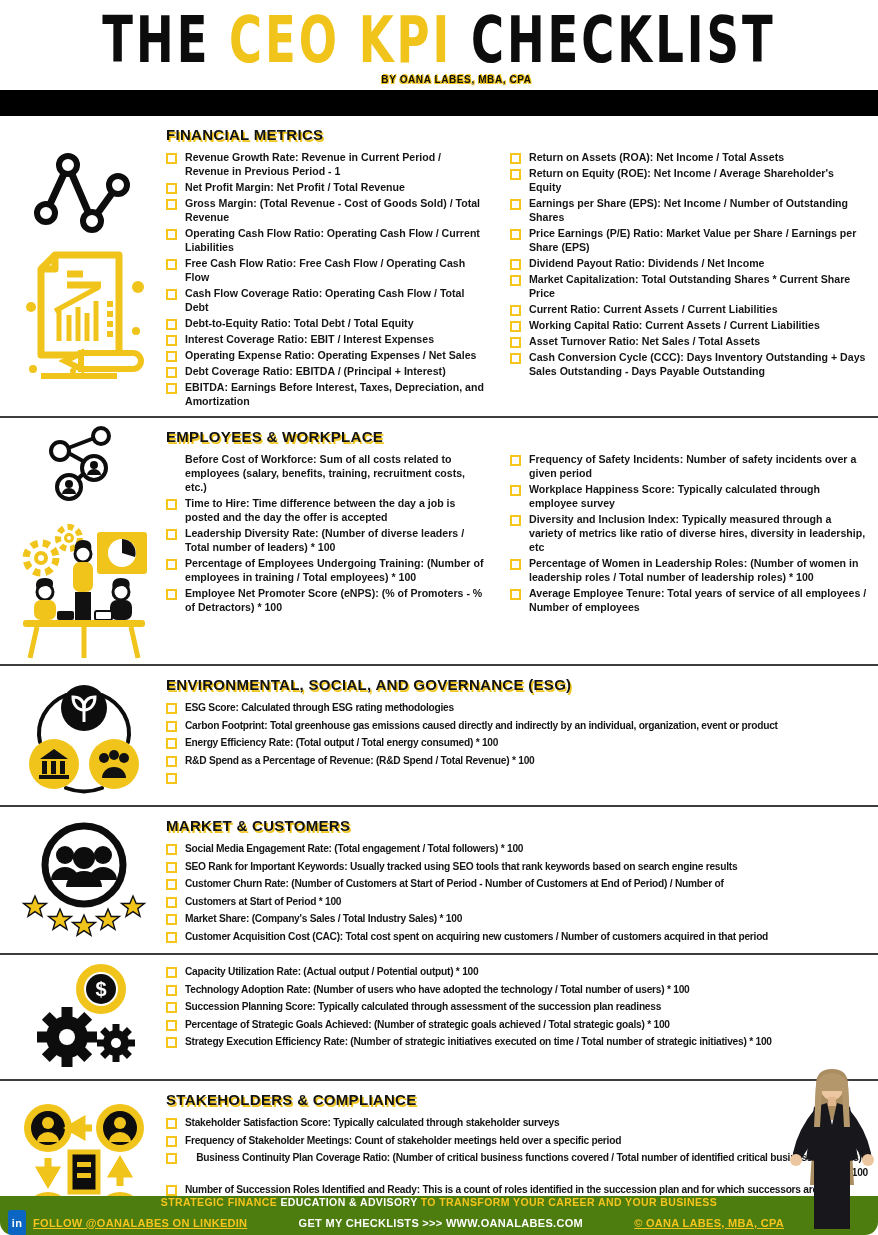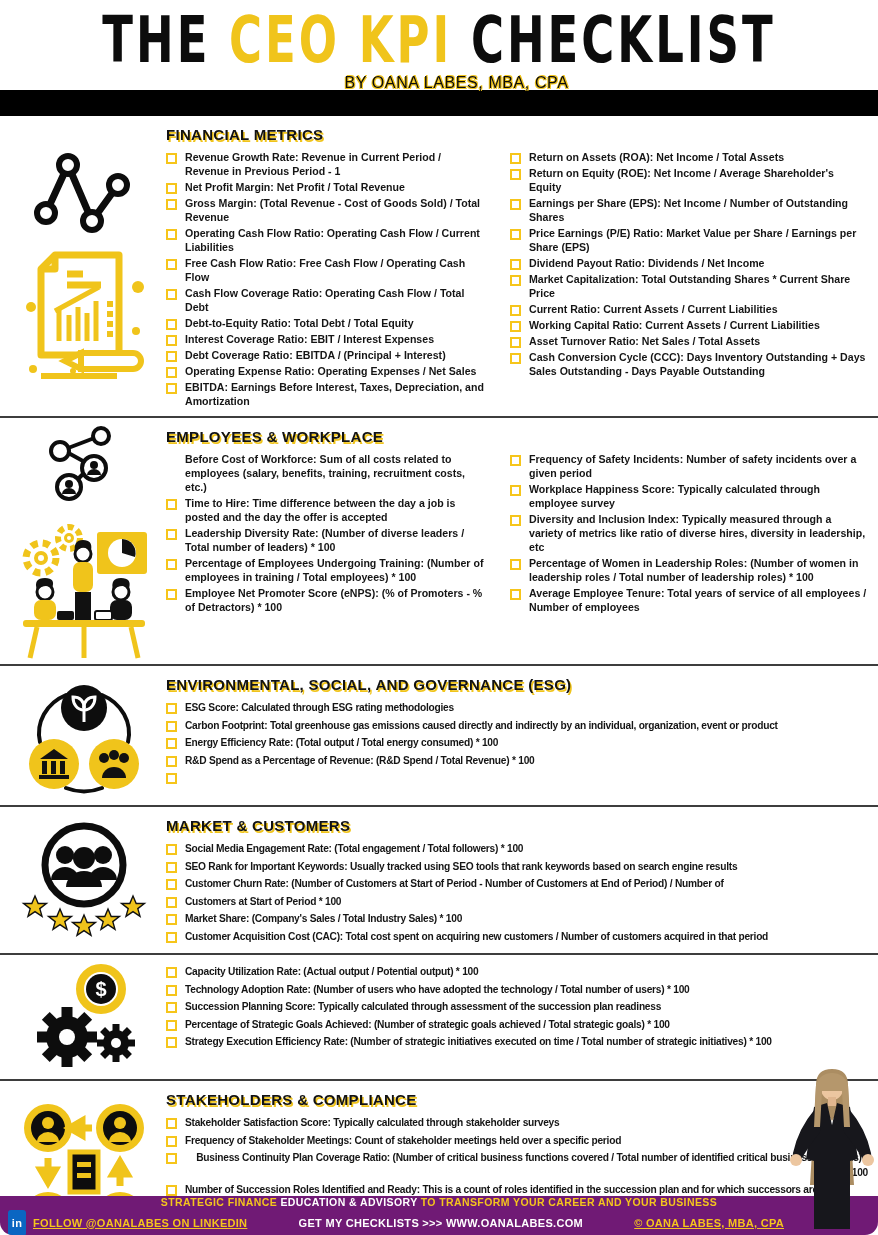--- a/index.html
+++ b/index.html
@@ -7,21 +7,21 @@
   body { width:878px; font-family:"Liberation Sans", sans-serif; }
   .page { position:relative; width:878px; height:1235px; background:#fff; overflow:hidden;border-radius:13px; }
 
   
   .masthead { height:90px; text-align:center; padding-top:4px; }
   .title { display:inline-block; font-weight:bold; font-size:50px; line-height:56px;
            letter-spacing:3px; color:#0c0c0c; white-space:nowrap;
            transform:scaleY(1.28); transform-origin:top center;
            font-family:"DejaVu Sans Condensed","Liberation Sans",sans-serif; }
   .title .hl { color:#F0C41B; }
-  .subtitle { margin-top:14px; font-size:16px; font-weight:normal; letter-spacing:0.6px; color:#0c0c0c;
+  .subtitle { margin-top:14px; font-size:10px; font-weight:bold; letter-spacing:0.6px; color:#0c0c0c;
               text-shadow:1px 1px 0 #F0C41B, -1px 1px 0 #F0C41B, 1px -1px 0 #F0C41B;padding-left:35px; }
   .top-bar { height:26px; background:#000; }
 
   
   .kpi-section { display:flex; border-bottom:2px solid #3d3d3d; padding:6px 8px 4px 10px; }
   .kpi-section.last { border-bottom:none; }
   .icon-col { flex:0 0 148px; display:flex; flex-direction:column; align-items:center; justify-content:center; gap:4px; }
   .icon svg { display:block; }
   .content-col { flex:1; padding:4px 2px 2px 8px; }
   .section-title { font-size:15px; font-weight:bold; color:#121212; letter-spacing:0.3px; margin-bottom:8px;
@@ -30,21 +30,21 @@
   .col { flex:1; }
   .two-col .col1 { flex:0 0 322px; }
   .item { display:flex; gap:8px; margin-bottom:2px; align-items:flex-start; }
   .checkbox { flex:0 0 11px; width:11px; height:11px; border:2px solid #F6C51A; background:#fff; margin-top:2px; }
   .checkbox.spacer { border-color:transparent; background:transparent; }
   .item-text { font-size:10.6px; font-weight:bold; color:#151515; line-height:1.32; }
   .condensed .item-text { font-size:10.2px; letter-spacing:-0.25px; line-height:1.42;text-align:right; }
   .condensed .item { margin-bottom:3px; }
 
   
-  .footer { position:absolute; left:0; bottom:0; width:878px; height:39px; background:#701a75;
+  .footer { position:absolute; left:0; bottom:0; width:878px; height:39px; background:#4d7c0f;
             display:flex; flex-direction:column; justify-content:center; gap:2px; padding:2px 8px; z-index:2; }
   .footer-line1 { text-align:center; font-size:10.5px; font-weight:bold; letter-spacing:0.4px; }
   .fy { color:#F5C51D; } .fw { color:#ffffff; }
   .footer-line2 { display:flex; align-items:center; font-size:11px; font-weight:bold; letter-spacing:0.3px; }
   .li-badge { width:18px; height:26px; background:#0A66C2; color:#fff; border-radius:3px;
               display:inline-flex; align-items:center; justify-content:center;
               font-size:11px; font-weight:bold; margin-right:7px; flex:0 0 18px; cursor:pointer; }
   .follow { color:#F5C51D; text-decoration:underline; cursor:pointer; }
   .center-txt { flex:1; text-align:center; color:#fff; }
   .copyright { color:#F5C51D; text-decoration:underline; margin-right:86px; cursor:pointer; }
@@ -142,25 +142,25 @@
               <div class="item">
                 <span class="checkbox"></span>
                 <span class="item-text">Debt-to-Equity Ratio: Total Debt / Total Equity</span>
               </div>
               <div class="item">
                 <span class="checkbox"></span>
                 <span class="item-text">Interest Coverage Ratio: EBIT / Interest Expenses</span>
               </div>
               <div class="item">
                 <span class="checkbox"></span>
+                <span class="item-text">Operating Expense Ratio: Operating Expenses / Net Sales</span>
+              </div>
+              <div class="item">
+                <span class="checkbox"></span>
                 <span class="item-text">Debt Coverage Ratio: EBITDA / (Principal + Interest)</span>
-              </div>
-              <div class="item">
-                <span class="checkbox"></span>
-                <span class="item-text">Operating Expense Ratio: Operating Expenses / Net Sales</span>
               </div>
               <div class="item">
                 <span class="checkbox"></span>
                 <span class="item-text">EBITDA: Earnings Before Interest, Taxes, Depreciation, and Amortization</span>
               </div>
             </div>
             <div class="col col2">
               <div class="item">
                 <span class="checkbox"></span>
                 <span class="item-text">Return on Assets (ROA): Net Income / Total Assets</span>

